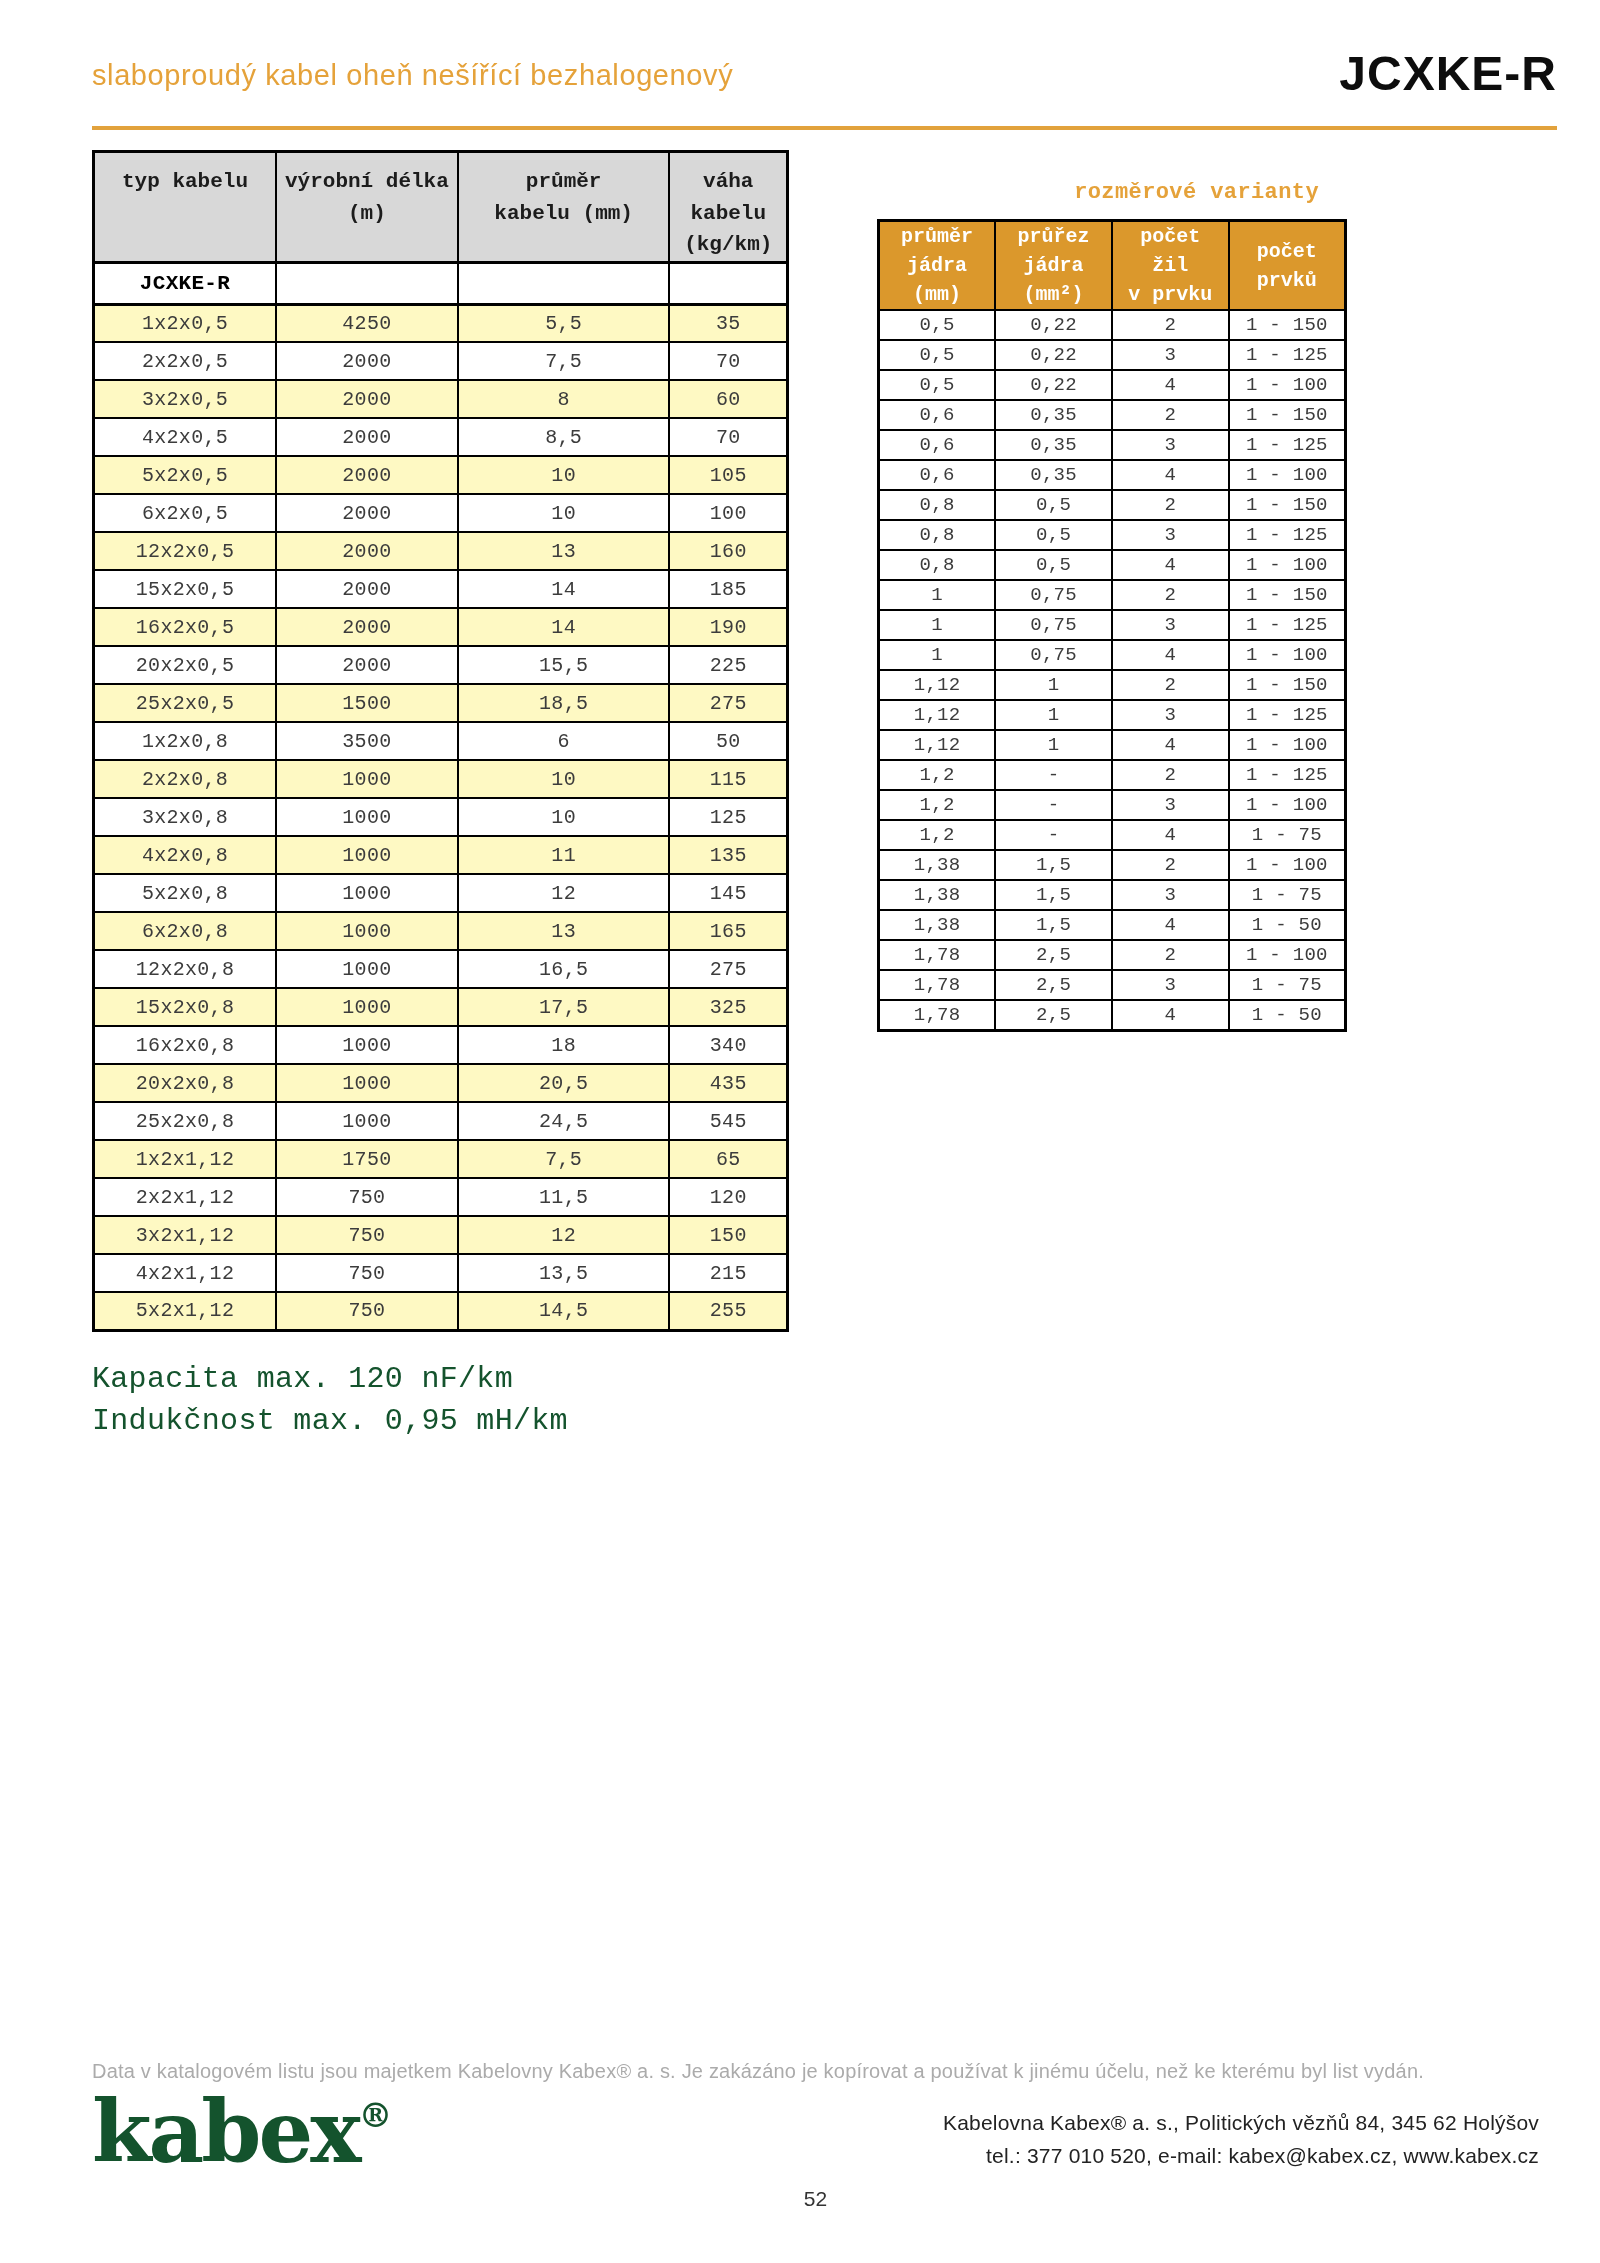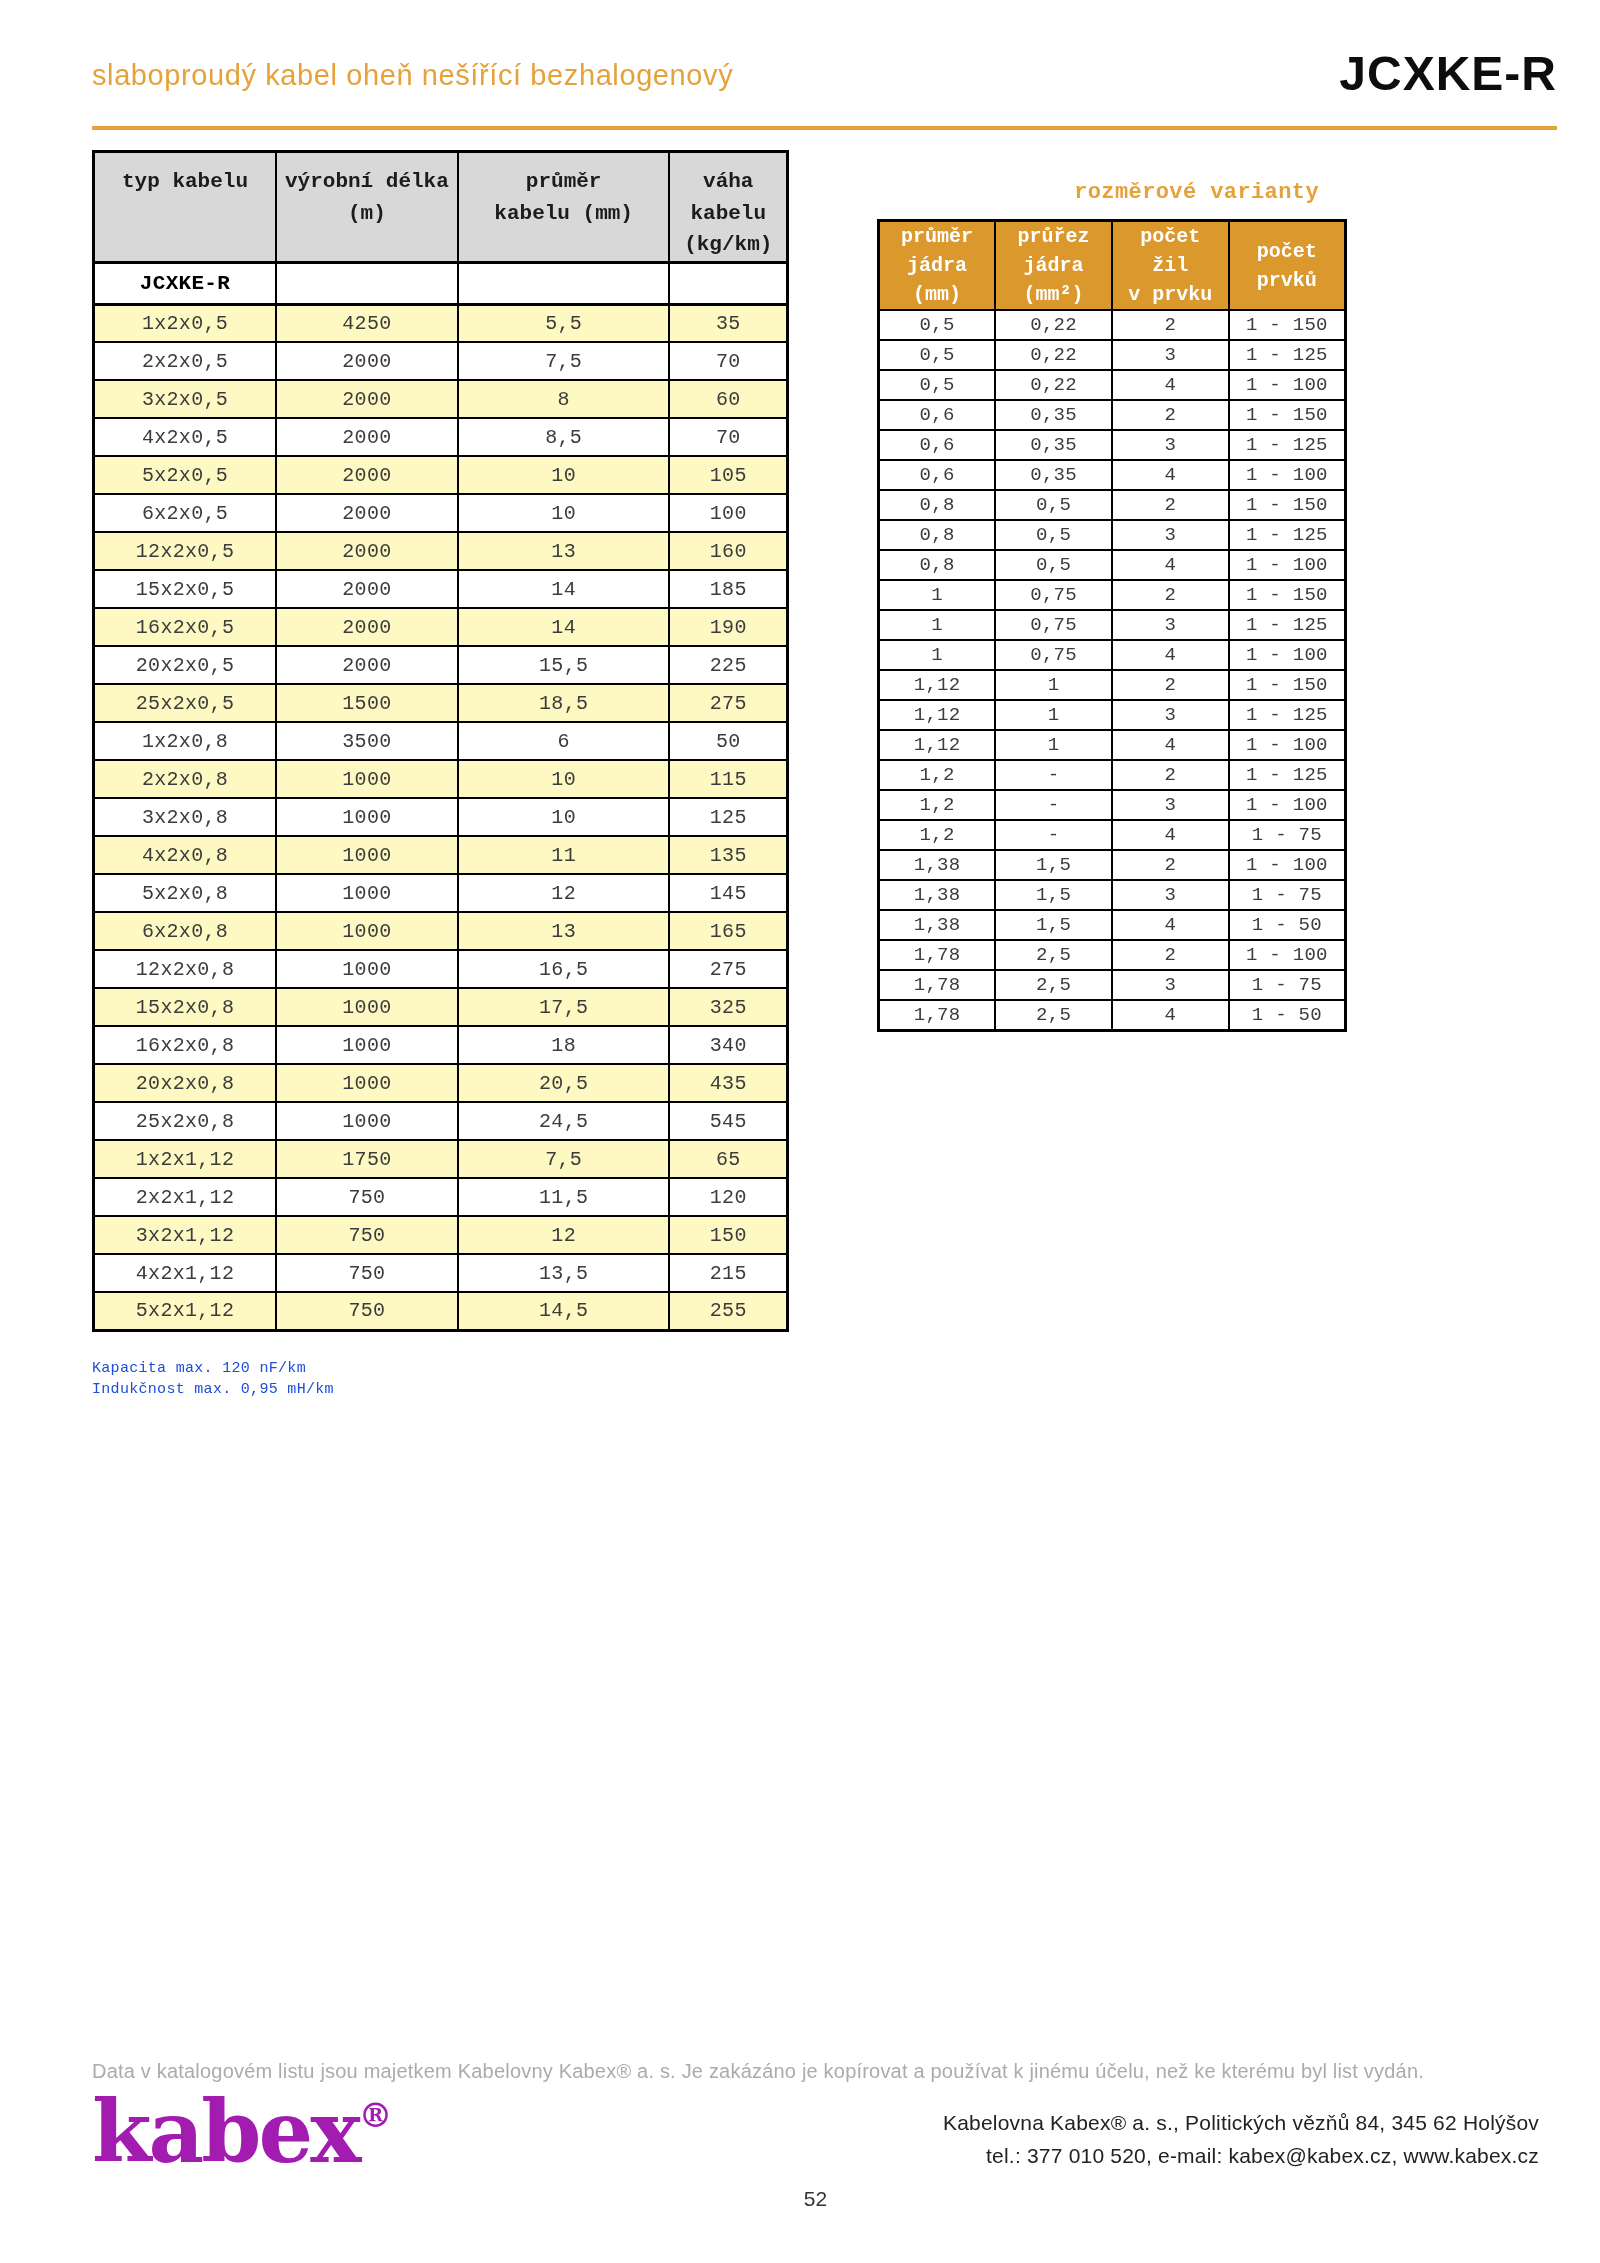--- a/index.html
+++ b/index.html
@@ -29,38 +29,38 @@
     font-size:21px;font-weight:bold;height:78px;vertical-align:top;padding-top:13px;line-height:1.5;
   }
   .spec thead th span{display:block;text-align:center;}
   .spec td{
     border:2px solid #000;height:38px;text-align:center;
     font-size:20px;color:#3c3c3c;letter-spacing:0.3px;background:#fff;
   }
   .spec .subrow td{height:42px;font-weight:bold;font-size:21px;color:#000;border-bottom:3px solid #000;background:#fff;}
   .spec tbody tr.alt td{background:#fef9c3;}
 
-  .notes{margin-top:26px;font-size:15px;line-height:1.4;color:#1d4ed8;letter-spacing:0.3px;}
+  .notes{margin-top:26px;font-size:30px;line-height:1.4;color:#14532d;letter-spacing:0.3px;}
   .notes span{display:block;}
 
   
   .caption{color:#e5a23a;font-weight:bold;font-size:22px;text-align:right;padding-right:28px;margin-bottom:14px;letter-spacing:0.4px;}
   .variants th{
     background:#db982c;color:#fff;border:2px solid #000;height:72px;
     font-size:20px;font-weight:bold;line-height:1.45;vertical-align:middle;
   }
   .variants th span{display:block;text-align:center;}
   .variants td{border:2px solid #000;height:30px;text-align:center;font-size:19px;color:#3c3c3c;background:#fff;letter-spacing:0.3px;}
 
   
   .footer{position:absolute;left:92px;right:61px;bottom:52px;}
   .disclaimer{color:#ababab;font-size:20px;line-height:1.42;margin:0;max-width:1420px;letter-spacing:0.2px;}
   .footer-main{display:flex;justify-content:space-between;align-items:flex-start;margin-top:6px;}
   .logo{font-family:"DejaVu Serif","Liberation Serif",serif;font-weight:bold;font-size:86px;
-        color:#a21caf;line-height:0.95;letter-spacing:-3px;}
+        color:#14532d;line-height:0.95;letter-spacing:-3px;}
   .logo .reg{font-size:34px;vertical-align:super;letter-spacing:0;position:relative;top:-6px;}
   .address{text-align:right;font-size:21px;line-height:1.55;color:#222;margin-top:16px;letter-spacing:0.2px;}
   .pageno{text-align:center;font-size:21px;color:#333;margin-top:14px;}
 </style>
 </head>
 <body>
 
 <div class="page">
 
   <div class="header">

